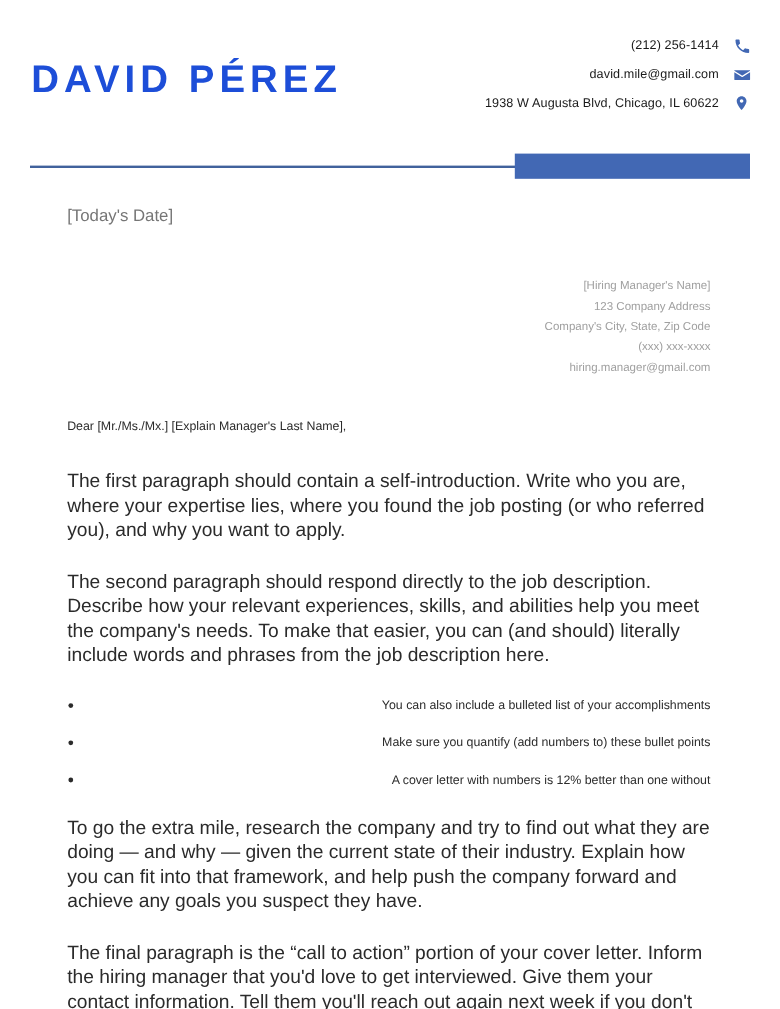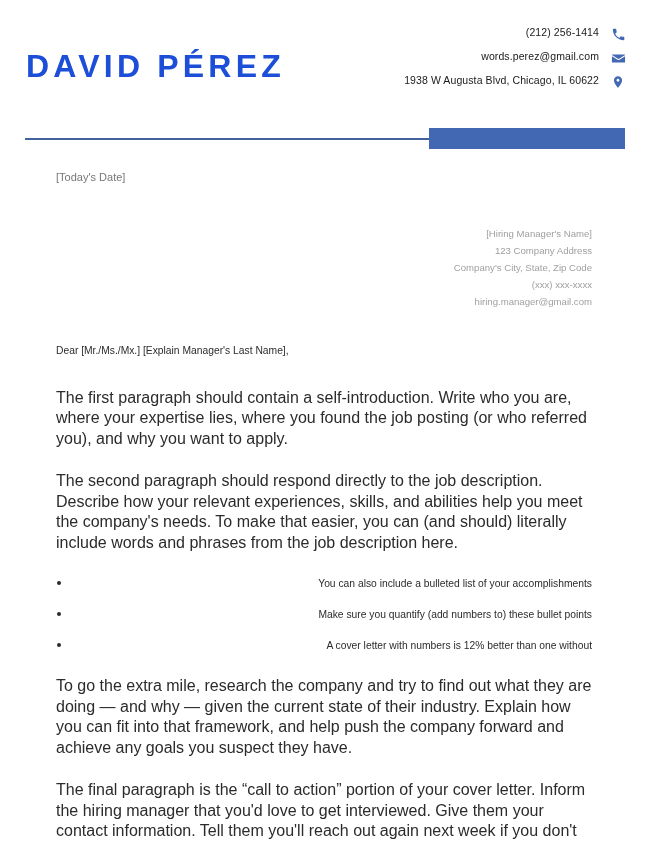--- a/index.html
+++ b/index.html
@@ -37,20 +37,21 @@
   }
 
   #contact-list {
     position: absolute;
     right: 24px;
     top: 26px;
     width: 330px;
   }
   .contact-row {
     display: flex;
+    align-items: center;
     justify-content: flex-end;
     height: 24px;
     margin-bottom: 0px;
   }
   .contact-text {
     font-size: 10.5px;
     color: #1a1a1a;
     white-space: nowrap;
     letter-spacing: 0.1px;
   }
@@ -92,21 +93,21 @@
 
   
   #letter-body {
     position: absolute;
     left: 56px;
     top: 170px;
     width: 536px;
   }
 
   .letter-date {
-    font-size: 11px;
+    font-size: 14px;
     color: #767676;
     margin: 0 0 40px 0;
     line-height: 1.4;
   }
 
   #recipient-block {
     margin: 0 0 33px 0;
     text-align: right;
   }
   .recipient-line {
@@ -174,21 +175,21 @@
     <div class="contact-row">
       <span class="contact-text">(212) 256-1414</span>
       <span class="contact-icon">
         <svg width="15" height="15" viewBox="0 0 24 24" fill="#4268b4">
           <path d="M6.6 10.8c1.4 2.8 3.8 5.2 6.6 6.6l2.2-2.2c.3-.3.7-.4 1.1-.2 1.2.4 2.5.6 3.8.6.6 0 1 .4 1 1V20c0 .6-.4 1-1 1C10.7 21 3 13.3 3 3.9c0-.6.4-1 1-1h3.5c.6 0 1 .4 1 1 0 1.3.2 2.6.6 3.8.1.4 0 .8-.2 1.1l-2.3 2z"></path>
         </svg>
       </span>
     </div>
 
     <div class="contact-row">
-      <span class="contact-text">words.perez@gmail.com</span>
+      <span class="contact-text">david.mile@gmail.com</span>
       <span class="contact-icon">
         <svg width="15" height="15" viewBox="0 0 24 24" fill="#4268b4">
           <path d="M2 5.5h20c.3 0 .5.2.5.5v.4l-10.2 6.4c-.2.1-.4.1-.6 0L1.5 6.4V6c0-.3.2-.5.5-.5z"></path>
           <path d="M1.5 8.2l9.6 6c.6.4 1.3.4 1.9 0l9.5-6V18c0 .3-.2.5-.5.5H2c-.3 0-.5-.2-.5-.5V8.2z"></path>
         </svg>
       </span>
     </div>
 
     <div class="contact-row">
       <span class="contact-text">1938 W Augusta Blvd, Chicago, IL 60622</span>

